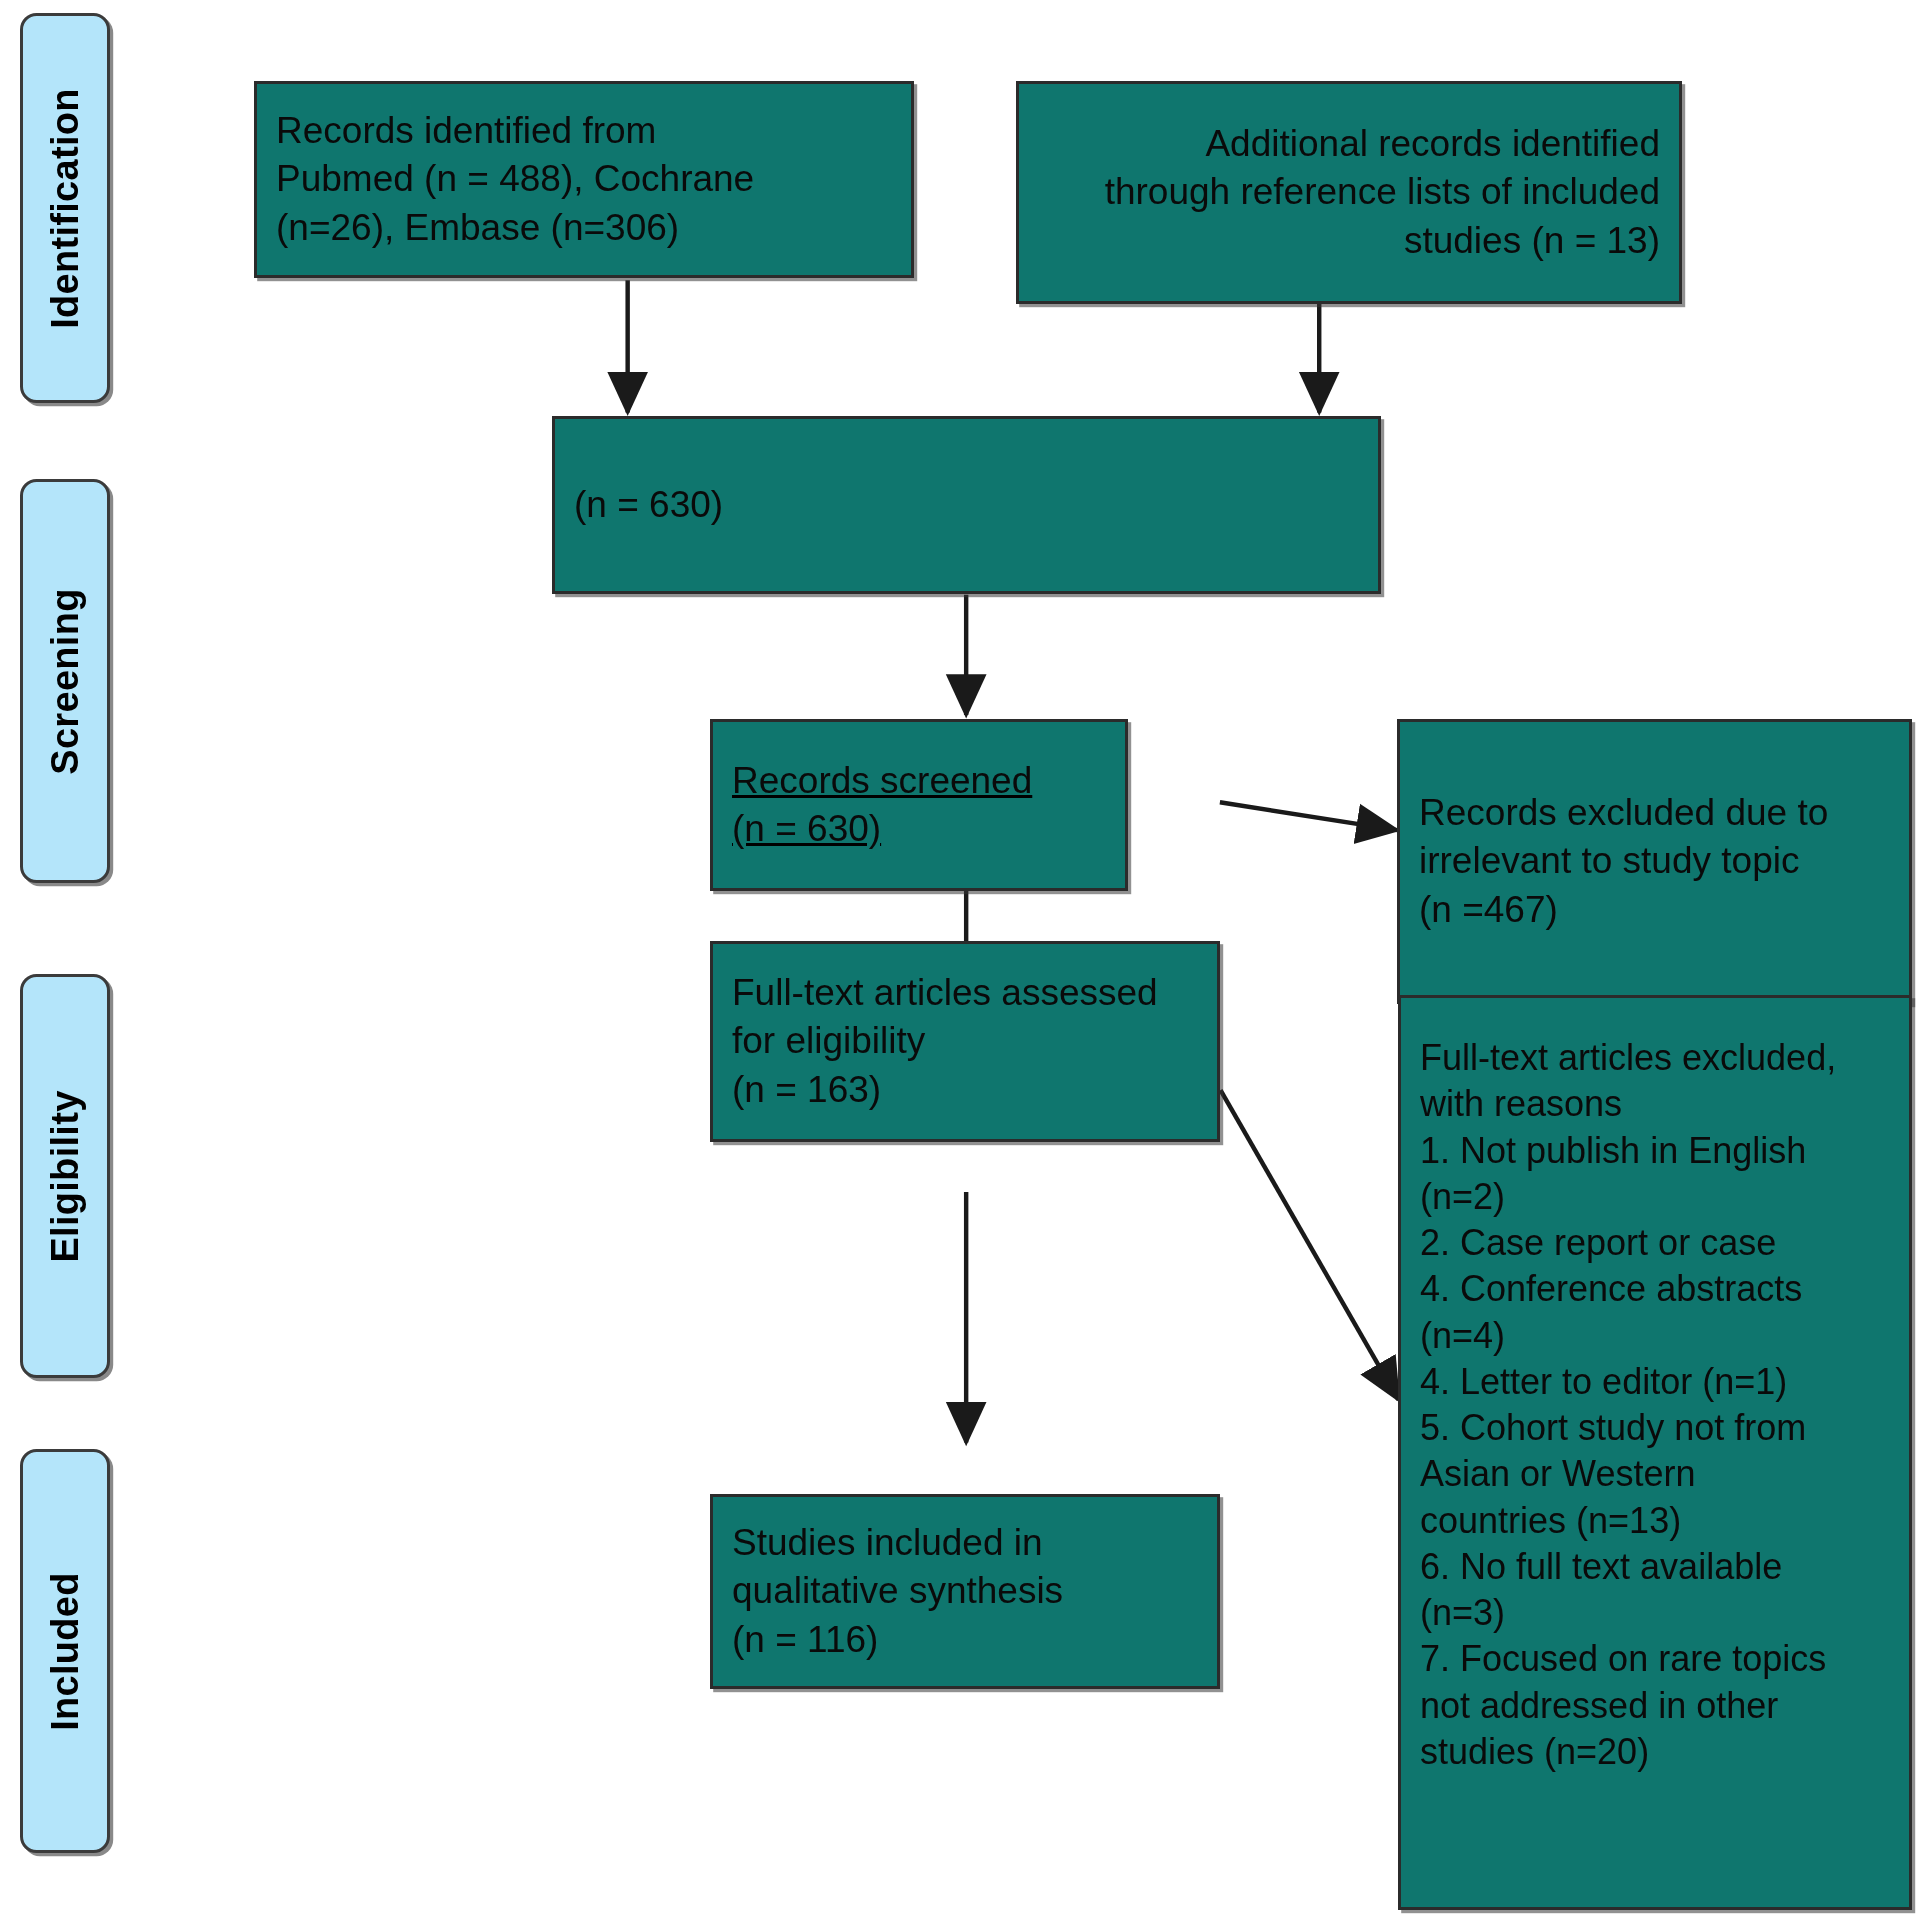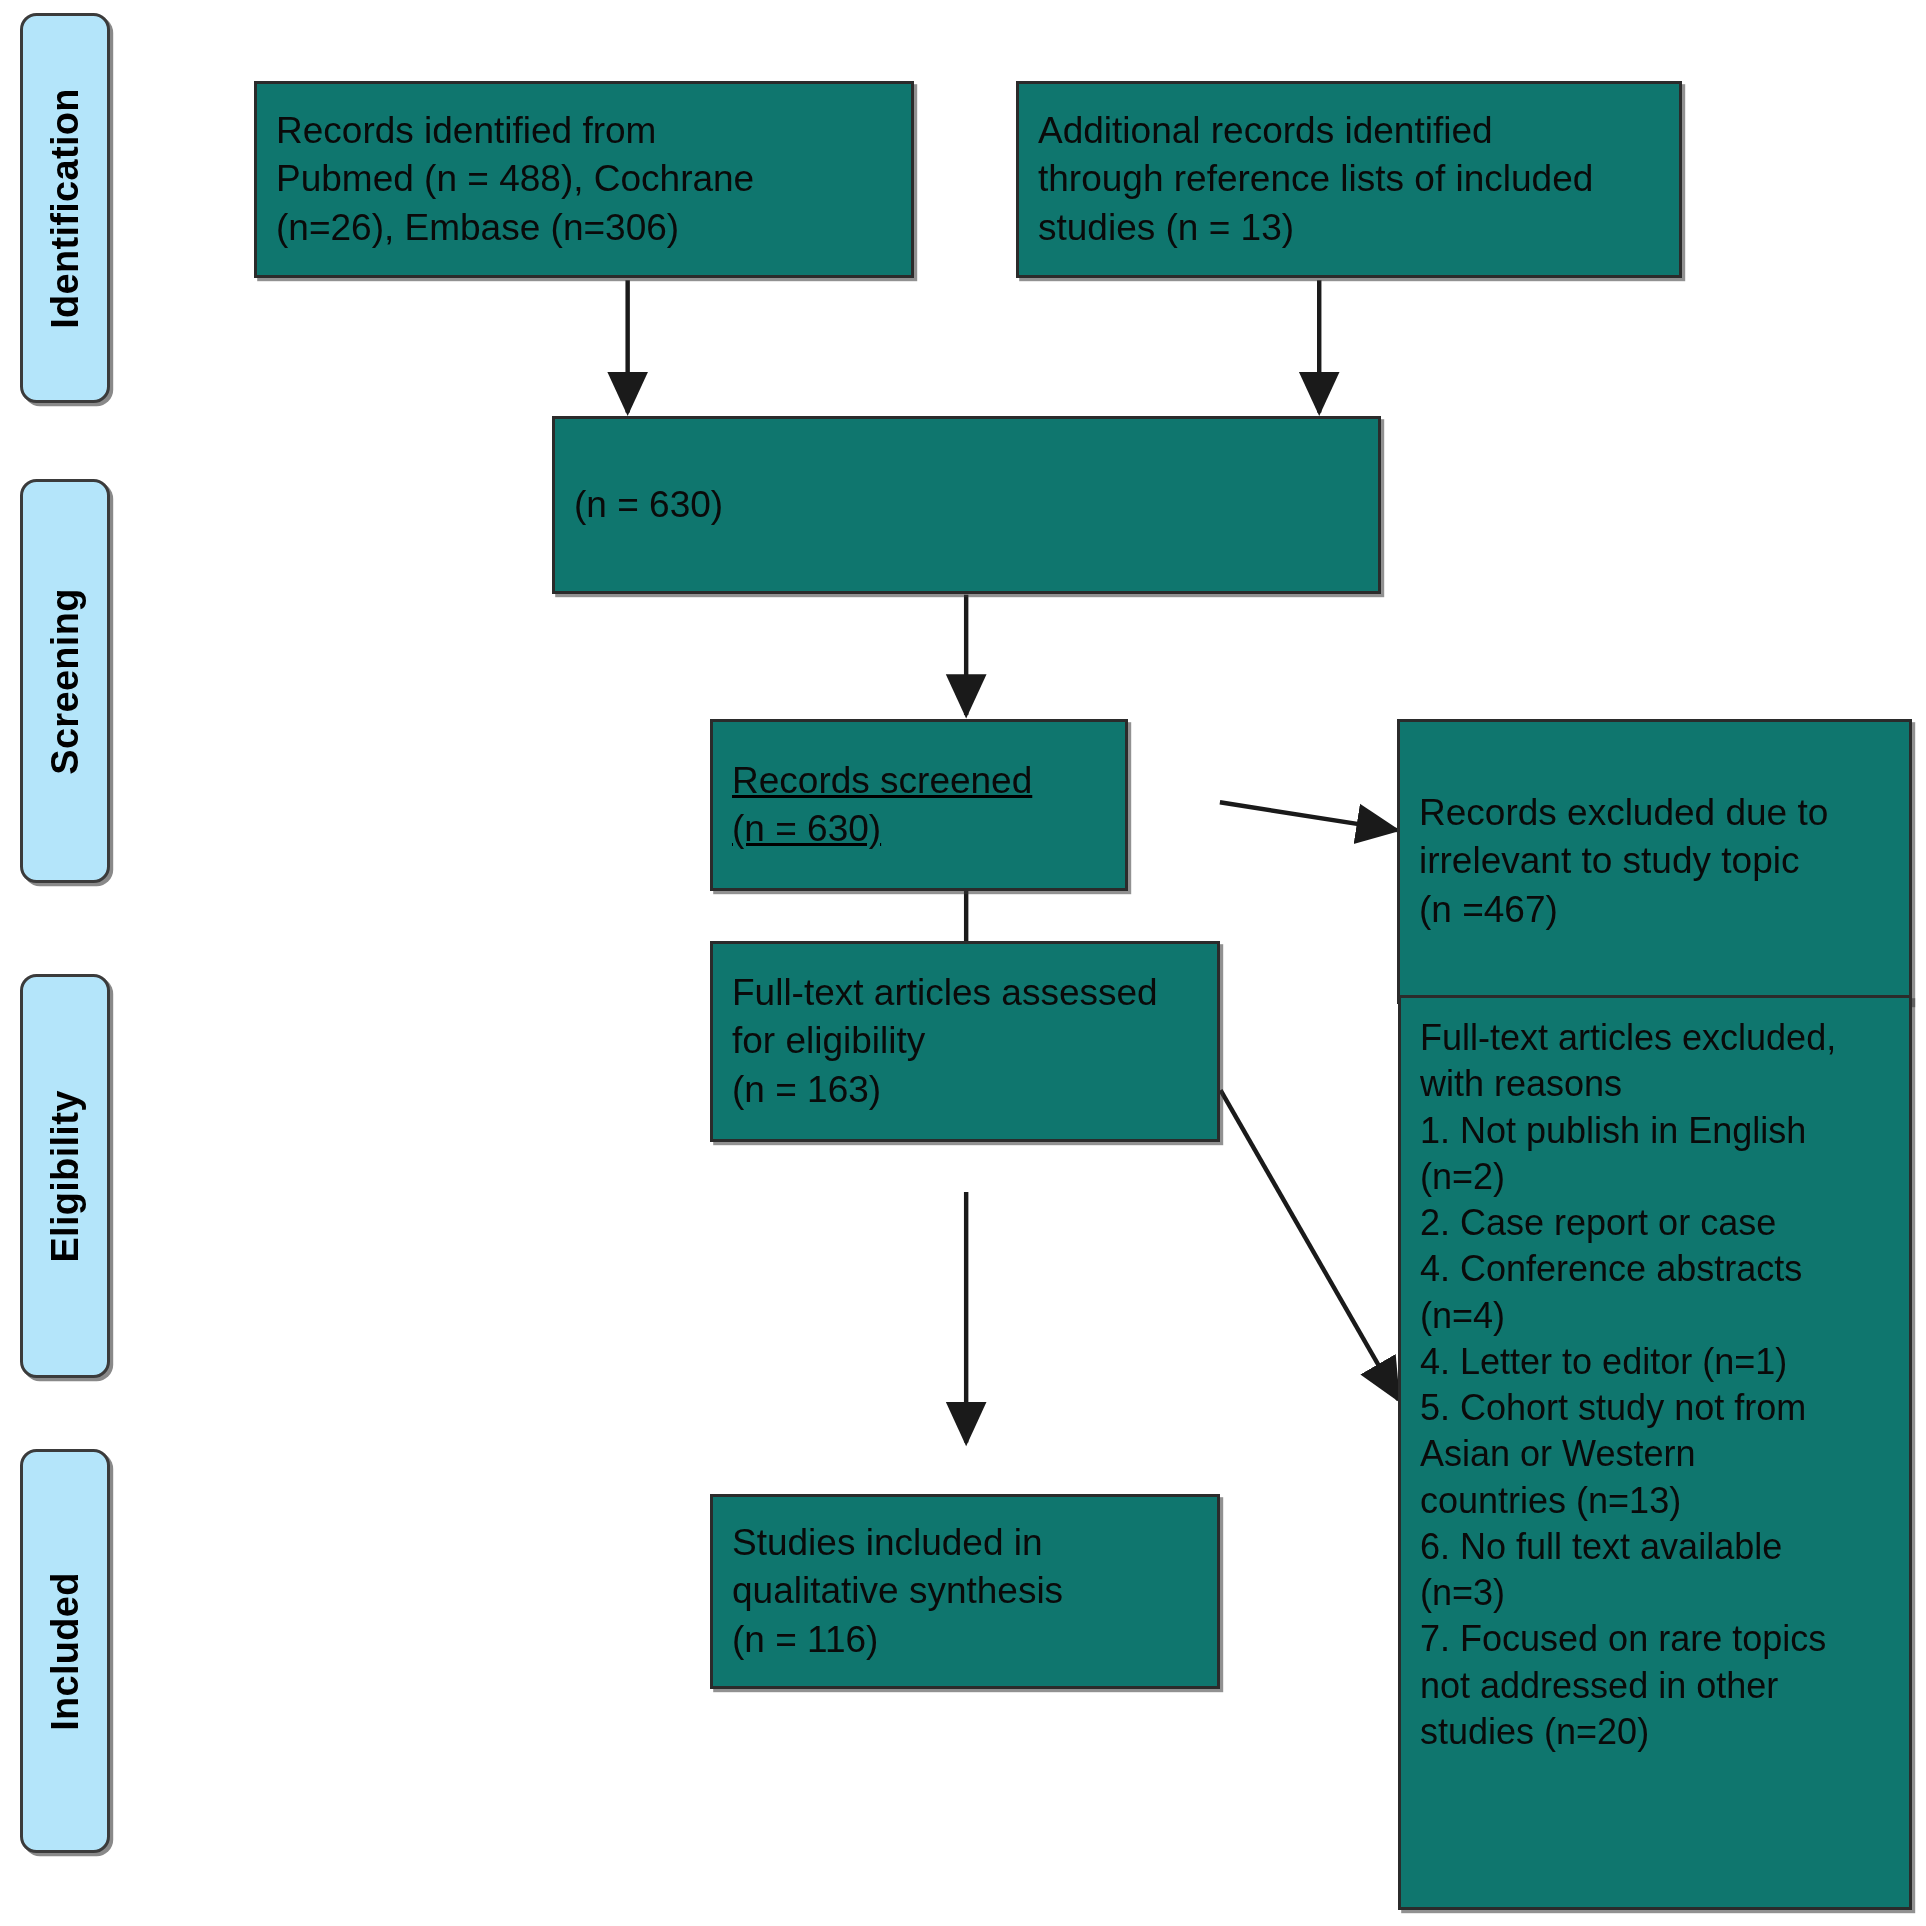--- a/index.html
+++ b/index.html
@@ -51,21 +51,21 @@
     justify-content: center;
   }
   .flow-box .box-line {
     font-size: 37px;
     line-height: 1.30;
     color: #0a0a0a;
     white-space: pre-wrap;
   }
   .flow-box.reasons {
     justify-content: flex-start;
-    padding-top: 17px;
+    padding-top: 37px;
   }
   .flow-box.reasons .box-line {
     font-size: 36px;
     line-height: 1.285;
   }
 
   
   #arrow-layer {
     position: absolute;
     left: 0;
@@ -117,21 +117,21 @@
   <div class="stage-tab" style="left:20px; top:1449px; width:90px; height:404px;">
     <span class="stage-label">Included</span>
   </div>
 
   <div class="flow-box" style="left:254px; top:81px; width:660px; height:197px;">
     <span class="box-line">Records identified from</span>
     <span class="box-line">Pubmed (n = 488), Cochrane</span>
     <span class="box-line">(n=26), Embase (n=306)</span>
   </div>
 
-  <div class="flow-box" style="left:1016px; top:81px; width:666px; height:197px;">
+  <div class="flow-box" style="left:1016px; top:81px; width:666px; height:223px;align-items:flex-end;">
     <span class="box-line">Additional records identified</span>
     <span class="box-line">through reference lists of included</span>
     <span class="box-line">studies (n = 13)</span>
   </div>
 
   <div class="flow-box" style="left:552px; top:416px; width:829px; height:178px;">
     <span class="box-line">(n = 630)</span>
   </div>
 
   <div class="flow-box" style="left:710px; top:719px; width:418px; height:172px;text-decoration:underline;">

